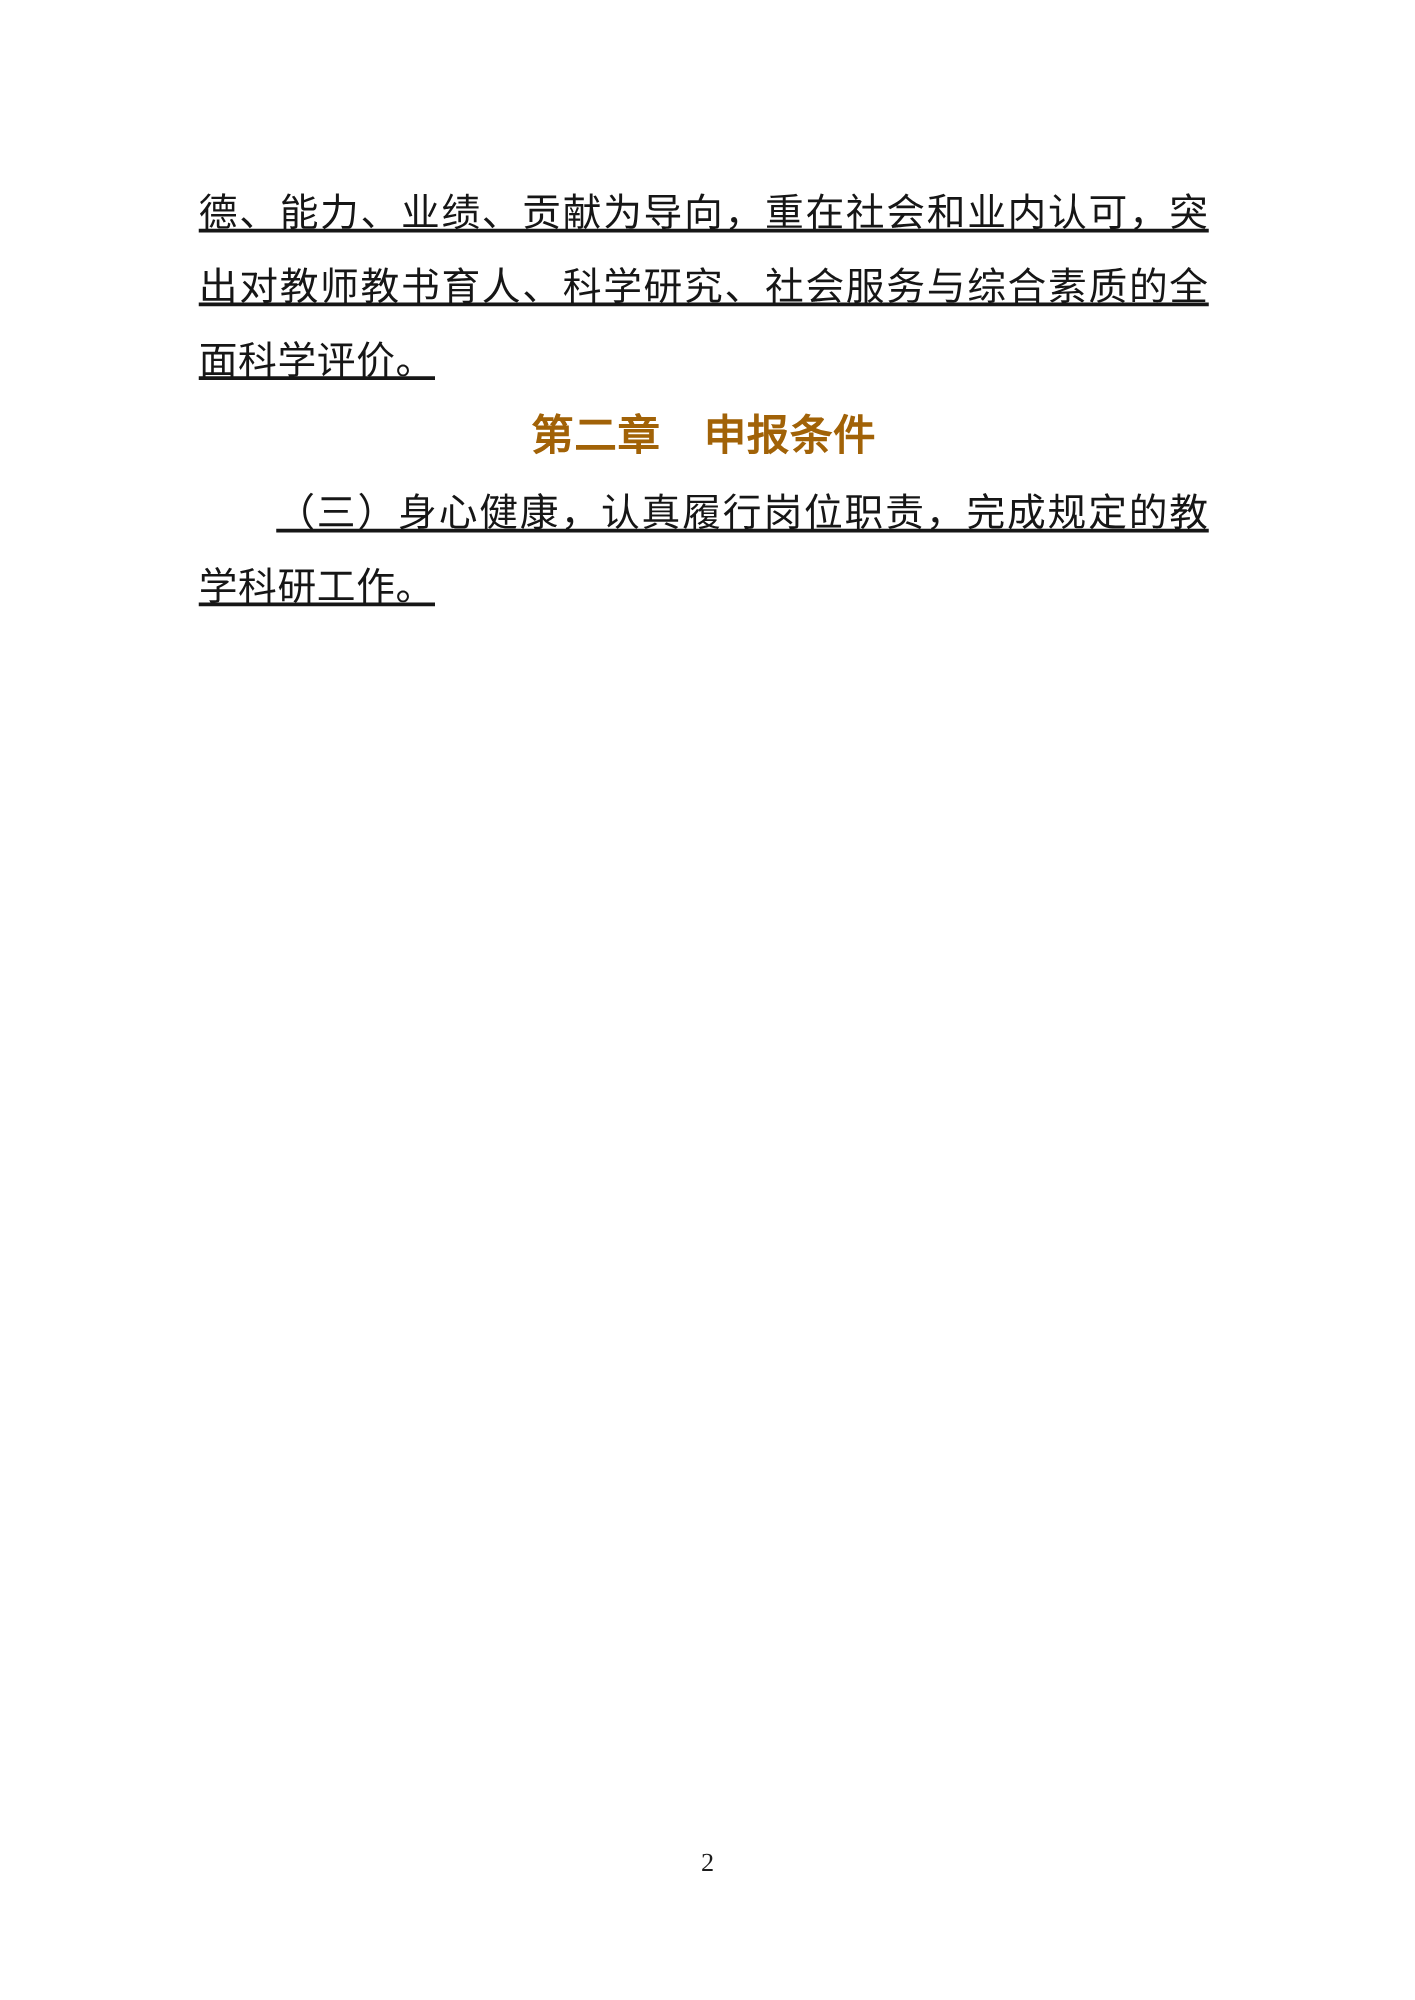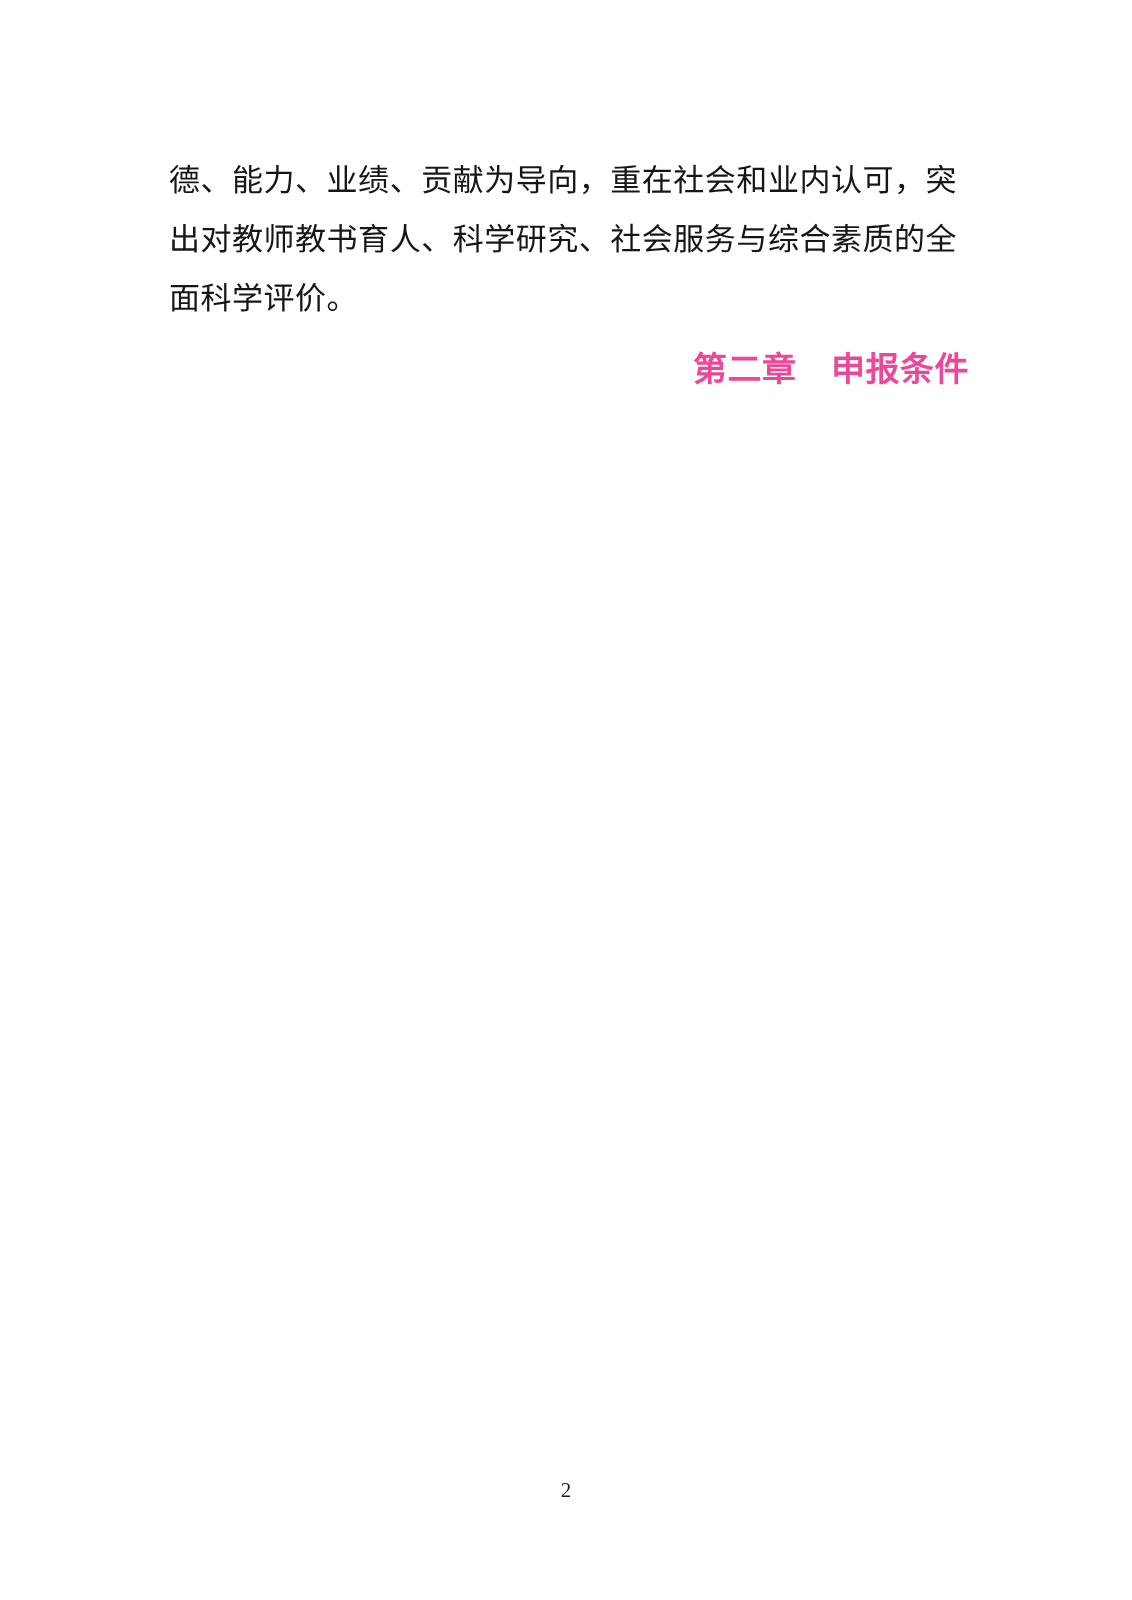--- a/index.html
+++ b/index.html
@@ -24,56 +24,58 @@
     top: 139px;
     width: 812px;
     font-family: "Liberation Serif", "DejaVu Serif", serif;
     font-size: 31px;
     line-height: 59px;
     color: #161616;
     text-align: justify;
     letter-spacing: 0.5px;
   }
   .para {
-    margin: 12px;
+    margin: 2px;
     padding: 0;
     text-align: justify;
     text-align-last: left;
+    text-decoration: underline;
   }
   .para.indent {
     text-indent: 2em;
   }
   .para.no-indent {
     text-indent: 0;
   }
   .chapter-heading {
     margin: 0;
     padding: 0;
     font-family: "Liberation Sans", "DejaVu Sans", sans-serif;
     font-weight: 700;
     font-size: 34px;
     line-height: 59px;
-    text-align: right;
+    text-align: center;
     text-indent: 0;
-    color: #ec4899;
+    color: #a16207;
   }
   .page-number {
     position: absolute;
     left: 0;
     right: 0;
     top: 1478px;
     text-align: center;
     font-family: "Liberation Serif", "DejaVu Serif", serif;
     font-size: 21px;
     line-height: 24px;
     color: #1c1c1c;
   }
 </style>
 </head>
 <body>
 
 <div class="page">
   <div class="body-text">
     <p class="para no-indent">德、能力、业绩、贡献为导向，重在社会和业内认可，突出对教师教书育人、科学研究、社会服务与综合素质的全面科学评价。</p>
     <h2 class="chapter-heading">第二章　申报条件</h2>
+    <p class="para indent">（三）身心健康，认真履行岗位职责，完成规定的教学科研工作。</p>
   </div>
   <div class="page-number">2</div>
 </div>
 
 </body></html>

